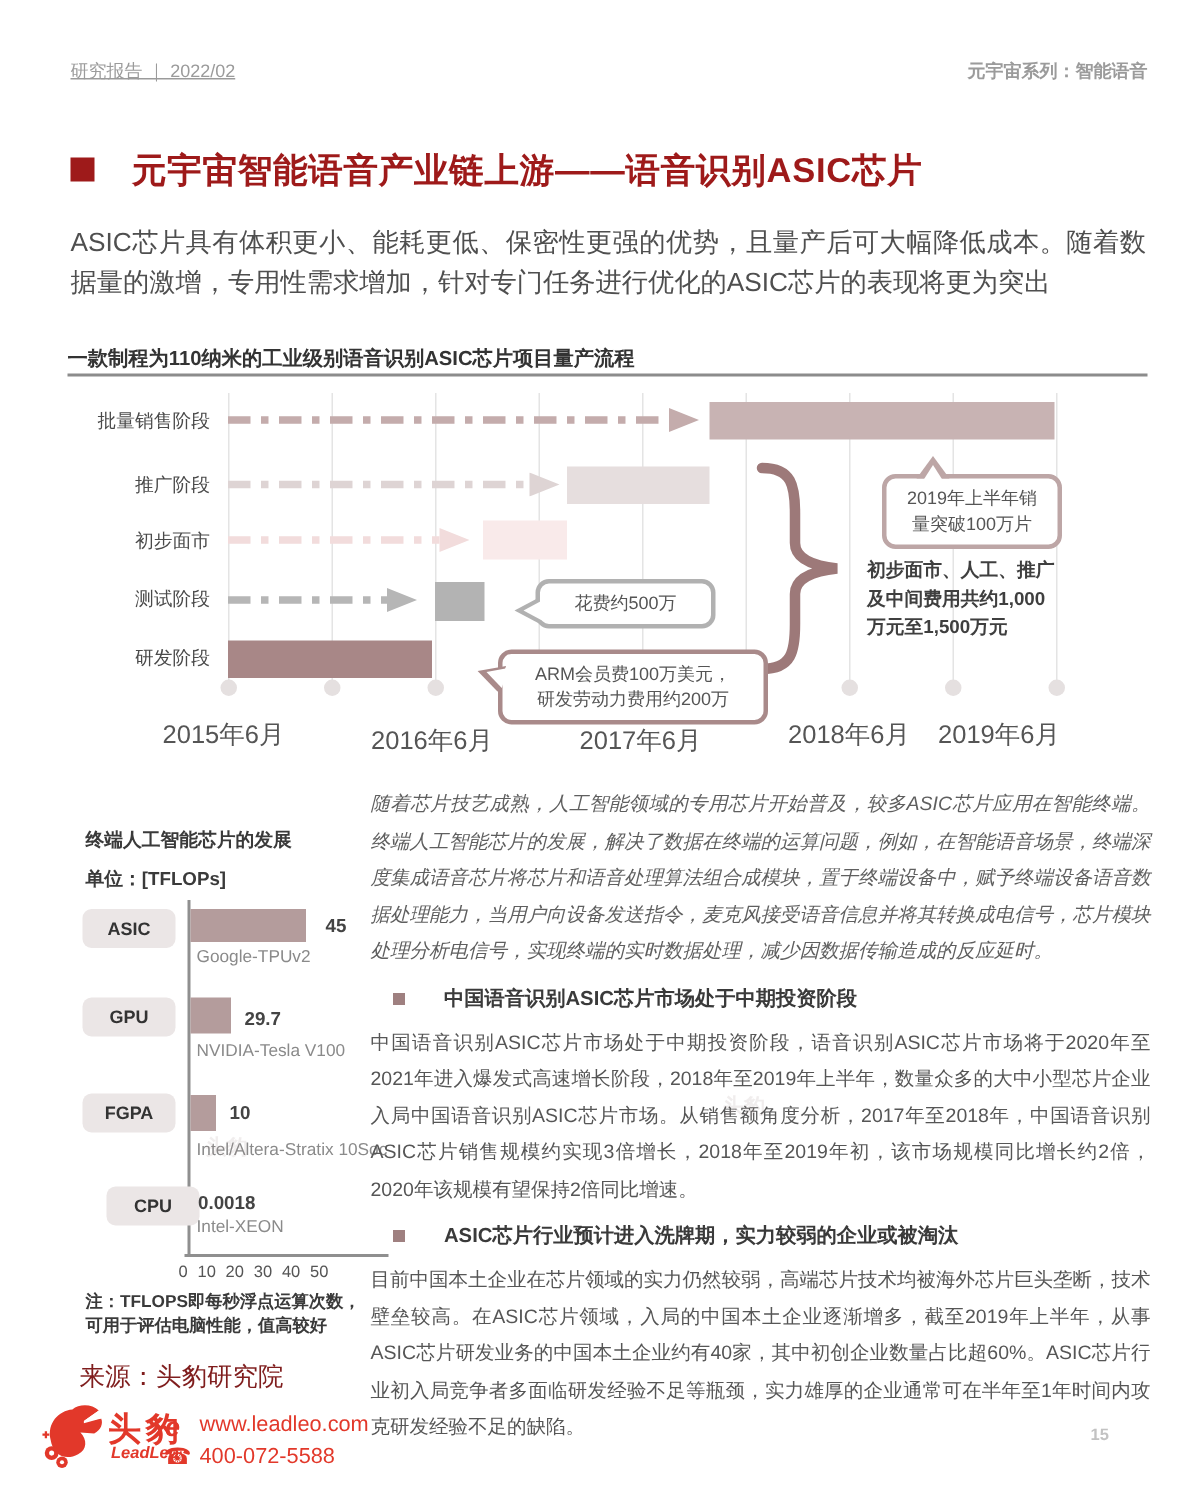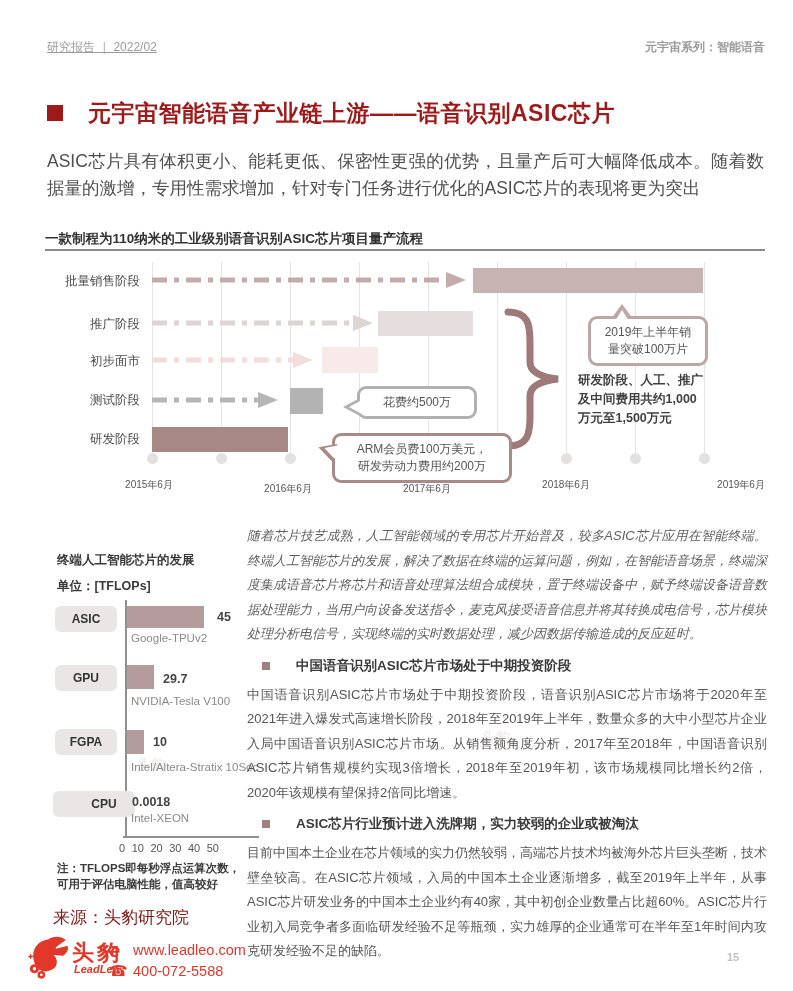--- a/index.html
+++ b/index.html
@@ -17,21 +17,21 @@
 
   .intro{font-size:17.5px;line-height:27px;color:#4f4f4f;text-align:justify;}
 
   
   .gantt-title{font-size:13.5px;font-weight:bold;color:#333;}
   .gantt-rule{height:2px;background:#8c8c8c;}
   .gline{width:1px;background:#e4e4e4;}
   .gdot{width:11px;height:11px;border-radius:50%;background:#e5e0e0;}
   .growlabel{font-size:12.5px;color:#4a4a4a;text-align:right;width:95px;transform:translateY(-50%);}
   .gbar{position:absolute;}
-  .gxlabel{font-size:10px;color:#555;transform:translateX(-50%);white-space:nowrap;}
+  .gxlabel{font-size:17px;color:#555;transform:translateX(-50%);white-space:nowrap;}
   .arrow{position:absolute;}
 
   .callout{position:absolute;background:#fff;border-radius:9px;font-size:12px;color:#555;
            text-align:center;padding:5px 9px;line-height:17px;white-space:pre-line;}
   .callout.gray{border:3px solid #b1b1b1;}
   .callout.mauve{border:3px solid #a98a8a;}
   .callout.mauve2{border:3px solid #bda6a6;}
   .callout.pt-left::before{content:"";position:absolute;left:-17px;top:9px;width:0;height:0;
       border:9px solid transparent;border-left:0;border-right:17px solid #b1b1b1;}
   .callout.pt-left::after{content:"";position:absolute;left:-11px;top:11px;width:0;height:0;
@@ -146,41 +146,41 @@
     <svg class="abs" style="left:500px;top:78px;" width="72" height="150">
       <path d="M 8 6 C 28 6 30 18 30 36 L 30 56 C 30 66 40 71 58 73 C 40 75 30 80 30 90 L 30 110 C 30 128 28 140 8 140" fill="none" stroke="#9d7979" stroke-width="7" stroke-linecap="round"></path>
     </svg>
 
     <div class="callout gray pt-left" style="left:357px;top:158px;width:96px;">花费约500万</div>
     <div class="callout mauve pt-left-m" style="left:332px;top:205px;width:156px;">ARM会员费100万美元，
 研发劳动力费用约200万</div>
     <div class="callout mauve2 pt-up" style="left:588px;top:88px;width:96px;">2019年上半年销
 量突破100万片</div>
 
-    <div class="abs cost-note" style="left:578px;top:143px;width:140px;">研发阶段、人工、推广
+    <div class="abs cost-note" style="left:578px;top:143px;width:140px;">初步面市、人工、推广
 及中间费用共约1,000
 万元至1,500万元</div>
 
     <div class="abs gxlabel" style="left:149px;top:250px;">2015年6月</div>
     <div class="abs gxlabel" style="left:288px;top:254px;">2016年6月</div>
     <div class="abs gxlabel" style="left:427px;top:254px;">2017年6月</div>
     <div class="abs gxlabel" style="left:566px;top:250px;">2018年6月</div>
-    <div class="abs gxlabel" style="left:741px;top:250px;">2019年6月</div>
+    <div class="abs gxlabel" style="left:666px;top:250px;">2019年6月</div>
   </div>
 
   <div class="abs" style="left:45px;top:548px;width:200px;height:380px;">
     <div class="abs bc-title" style="left:12px;top:4px;">终端人工智能芯片的发展</div>
     <div class="abs bc-title" style="left:12px;top:30px;">单位：[TFLOPs]</div>
 
     <div class="abs bc-vaxis" style="left:80px;top:52px;height:237px;"></div>
 
     <div class="abs bc-box" style="left:10px;top:58px;">ASIC</div>
     <div class="abs bc-box" style="left:10px;top:117px;">GPU</div>
     <div class="abs bc-box" style="left:10px;top:181px;">FGPA</div>
-    <div class="abs bc-box" style="left:8px;top:243px;padding-left:20px;">CPU</div>
+    <div class="abs bc-box" style="left:26px;top:243px;">CPU</div>
 
     <div class="bc-bar" style="left: 82px; top: 58px; height: 22px; width: 77.4px;"></div>
     <div class="bc-bar" style="left: 82px; top: 117px; height: 24px; width: 27px;"></div>
     <div class="bc-bar" style="left: 82px; top: 182px; height: 24px; width: 17.2px;"></div>
     <div class="bc-bar" style="left: 82px; top: 244px; height: 24px; width: 0px;"></div>
 
     <div class="abs bc-val" style="left:172px;top:62px;">45</div>
     <div class="abs bc-val" style="left:118px;top:124px;">29.7</div>
     <div class="abs bc-val" style="left:108px;top:187px;">10</div>
     <div class="abs bc-val" style="left:87px;top:247px;">0.0018</div>

